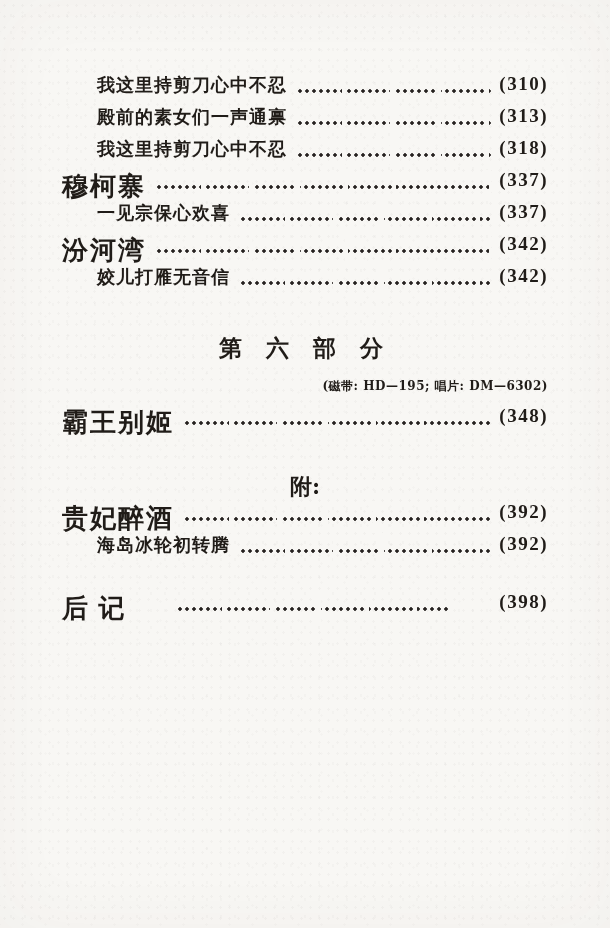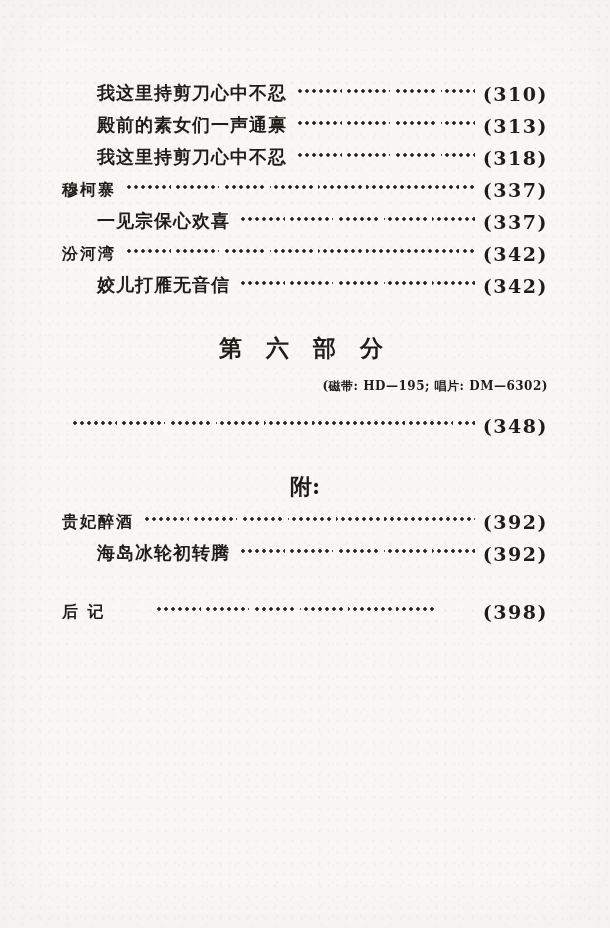--- a/index.html
+++ b/index.html
@@ -12,23 +12,23 @@
       radial-gradient(rgba(60,55,50,0.030) 1px, transparent 1.2px),
       radial-gradient(rgba(60,55,50,0.022) 1px, transparent 1.2px),
       radial-gradient(rgba(120,110,100,0.028) 1.2px, transparent 1.5px);
     background-size:9px 11px,14px 17px,23px 19px;
     background-position:0 0,4px 7px,11px 3px;
     box-shadow:inset 0 0 70px rgba(80,70,60,0.035);
     font-family:"DejaVu Serif","Liberation Serif",serif;
     color:#201c18;
   }
   .toc{position:absolute;left:62px;top:73px;width:486px;}
-  .row{display:flex;align-items:flex-end;height:32px;white-space:nowrap;}
+  .row{display:flex;align-items:flex-start;height:32px;white-space:nowrap;font-family:Liberation Serif, serif;}
   .row .title{font-weight:700;flex:0 0 auto;}
-  .l1 .title{font-size:16px;letter-spacing:2px;}
+  .l1 .title{font-size:26px;letter-spacing:2px;}
   .l2{padding-left:35px;}
   .l2 .title{font-size:18px;letter-spacing:1px;}
   .leader{
     flex:1 1 auto;
     align-self:stretch;
     margin:0 8px 0 10px;
     background-image:
       repeating-linear-gradient(90deg, transparent 0 45px, #f8f7f4 45px 48px),
       radial-gradient(circle at 3px 50%, #262220 1.5px, rgba(38,34,32,0) 1.9px);
     background-size:48px 100%,7px 6px;
@@ -88,20 +88,21 @@
           <span class="title">姣儿打雁无音信</span>
           <span class="leader"></span>
           <span class="pagenum">(342)</span>
         </div>
       </div>
 
     <div class="part-heading">第 六 部 分</div>
     <div class="media-note">(磁带: HD—195; 唱片: DM—6302)</div>
     <div id="toc-part6">
         <div class="row l1">
+          <span class="title">霸王别姬</span>
           <span class="leader"></span>
           <span class="pagenum">(348)</span>
         </div>
       </div>
 
     <div class="appendix-heading">附:</div>
     <div id="toc-appendix">
         <div class="row l1">
           <span class="title">贵妃醉酒</span>
           <span class="leader"></span>

